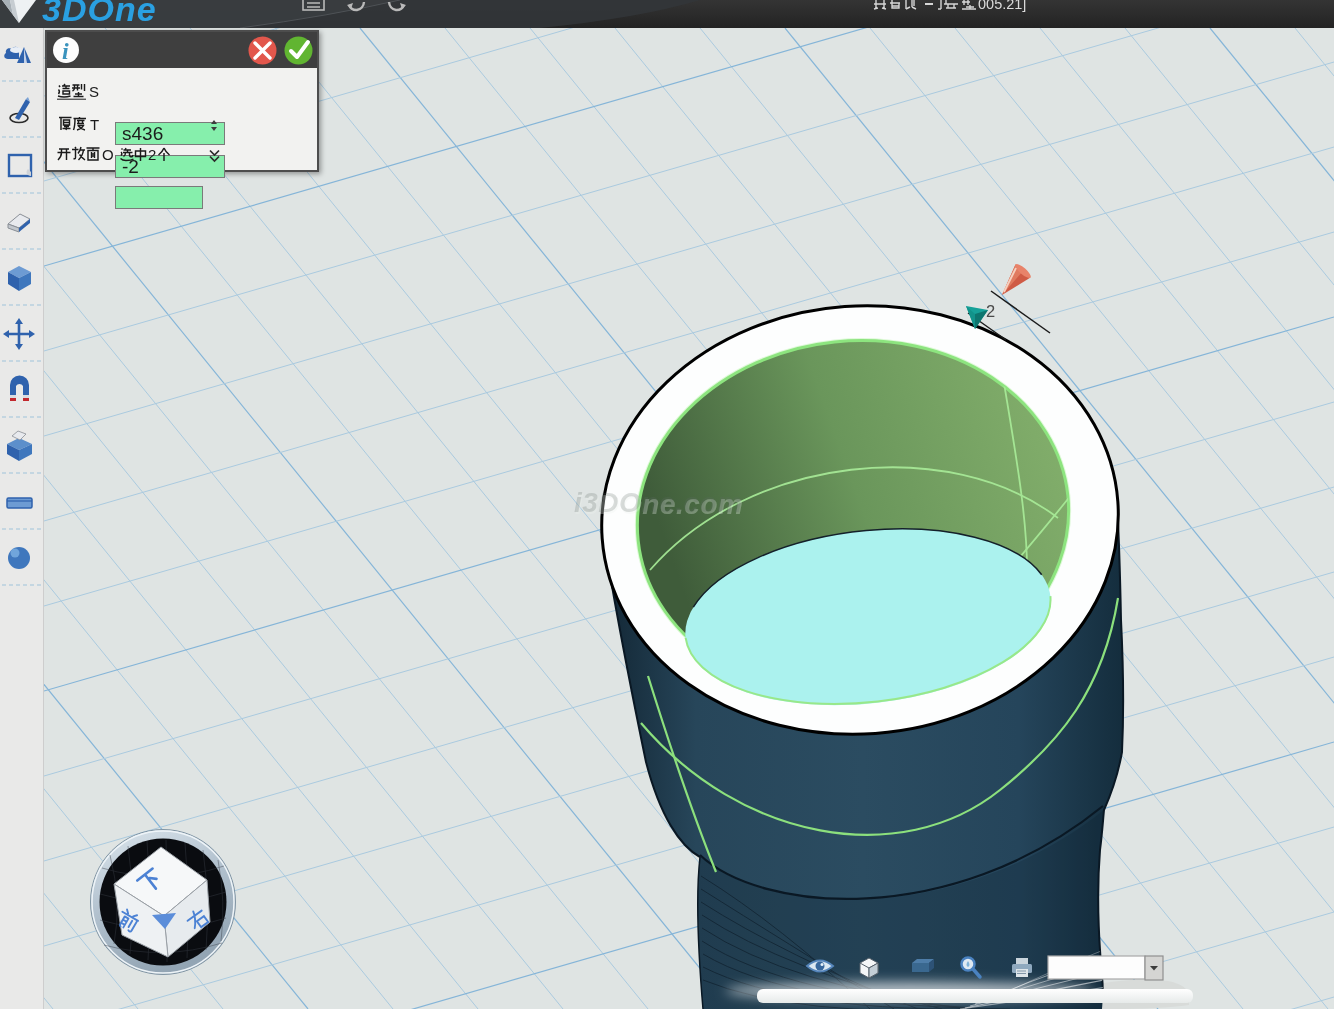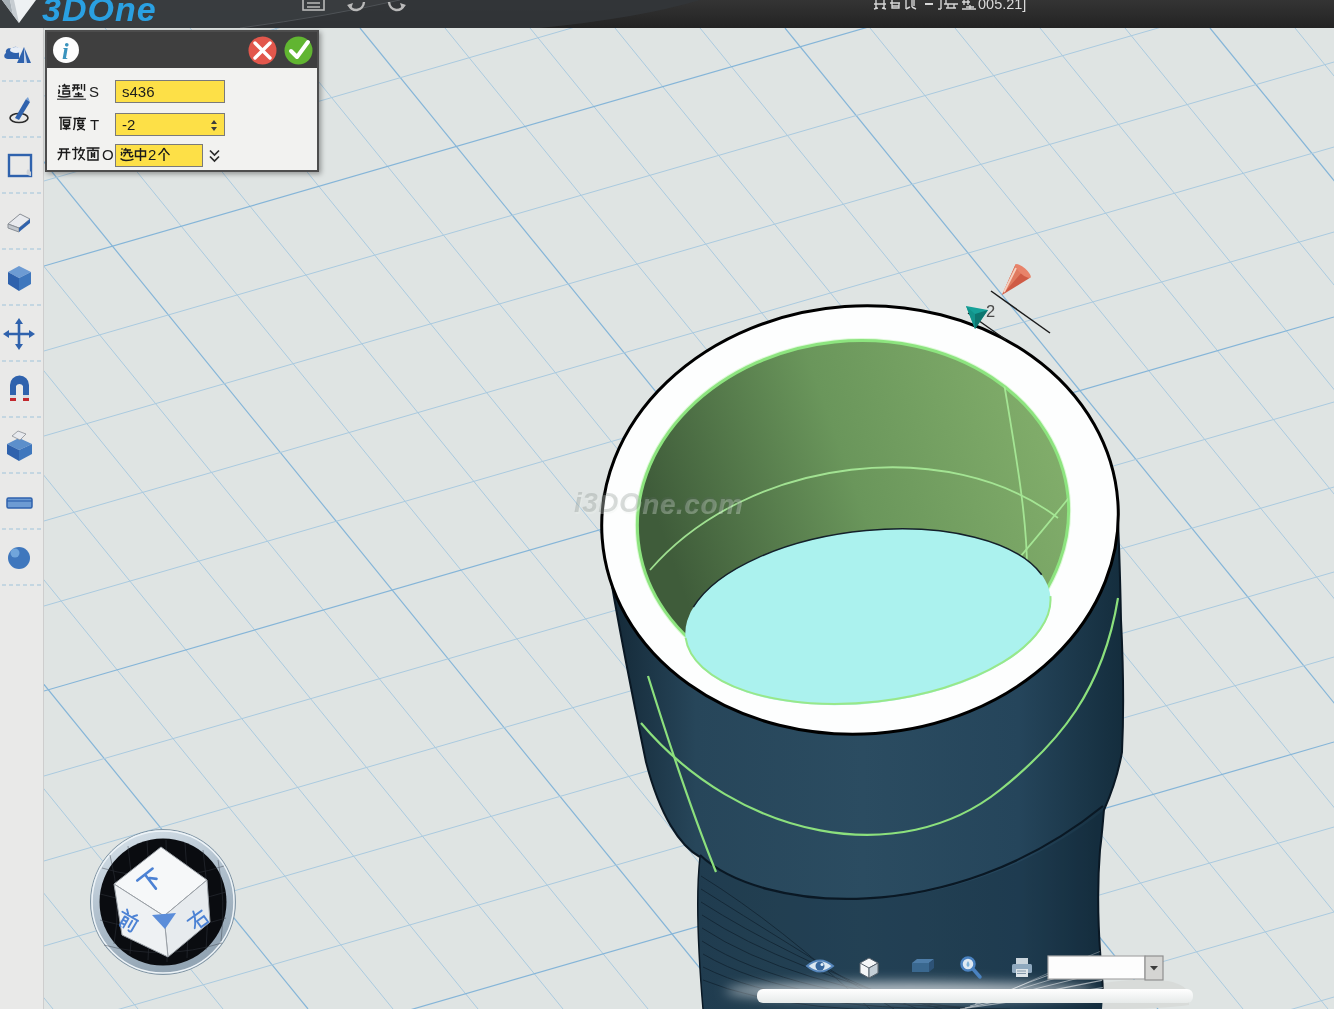--- a/index.html
+++ b/index.html
@@ -1,20 +1,20 @@
 <!DOCTYPE html>
 <html><head><meta charset="utf-8"><style>
 html,body{margin:0;padding:0;background:#dfe4e3;}
 #app{position:relative;width:1334px;height:1009px;overflow:hidden;font-family:"Liberation Sans",sans-serif;}
 #titlebar{position:absolute;left:0;top:0;width:1334px;height:28px;background:linear-gradient(#343434,#232323);text-align:right;}
 #toolbar{position:absolute;left:0;top:28px;width:43px;height:981px;background:#e9e9e8;border-right:1px solid #cdcdcd;}
 #vp{position:absolute;left:44px;top:28px;}
 #dlg{position:absolute;left:45px;top:30px;width:270px;height:138px;border:2px solid #4d4d4d;background:#f2f2f0;box-shadow:2px 2px 5px rgba(0,0,0,0.35);}
 #dlghead{position:absolute;left:0;top:0;width:270px;height:36px;background:#3f3f3f;}
-.inp{position:absolute;background:#fde047;border:1px solid #7a7a7a;font-size:15px;color:#1c1c1c;}
+.inp{position:absolute;background:#86efac;border:1px solid #7a7a7a;font-size:19px;color:#1c1c1c;margin-top:42px;}
 </style></head><body>
 <div id="app">
 <svg width="0" height="0" style="position:absolute">
       <defs>
   <filter id="blurf" x="-30%" y="-150%" width="160%" height="400%">
           <feGaussianBlur stdDeviation="6"></feGaussianBlur>
         </filter>
 <g id="cj-zao" fill="none" stroke-width="1.45">
           <path d="M2,2 L3,3.5 M1.5,6 C2.5,7 2.5,9 1.5,10.5 M1,12.5 C4,13.5 10,13.5 13.5,12.5 M8,0.5 L6.5,2.5 M5,2.5 H13 M9,2.5 V5 M5.5,5 H12.5 M6,7.5 H12.5 V10.5 H6 Z"></path>
         </g>

